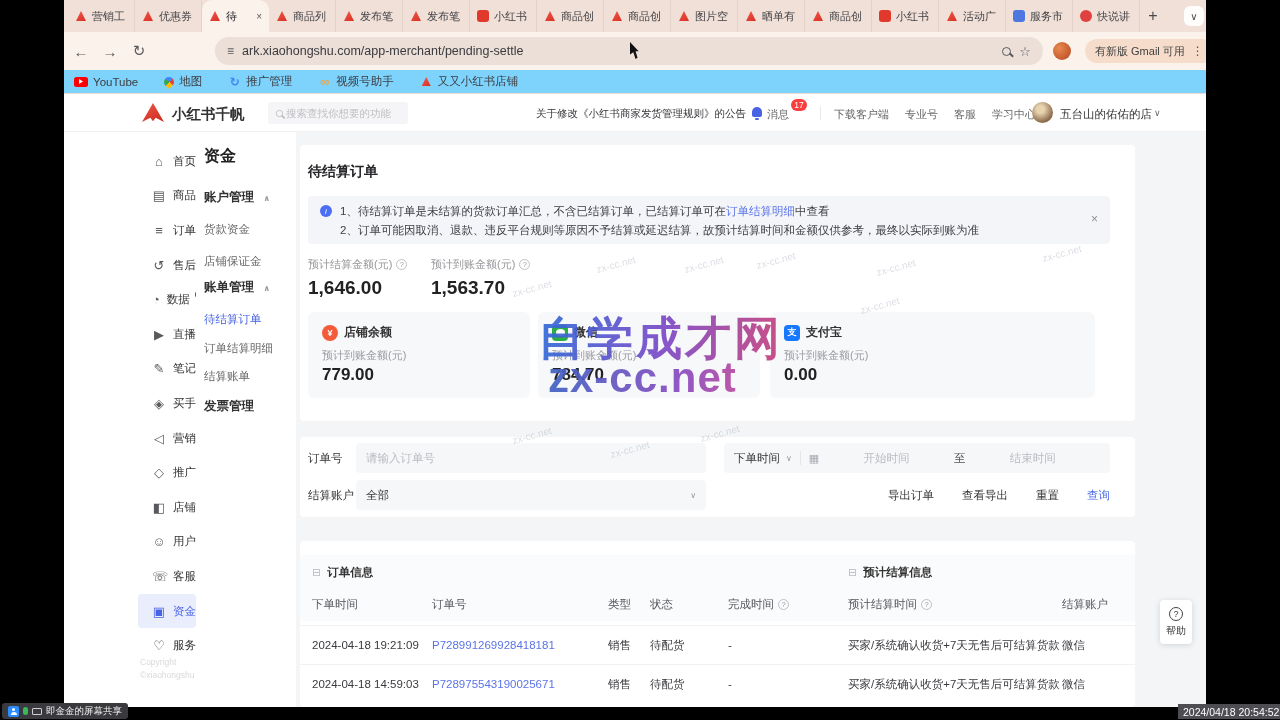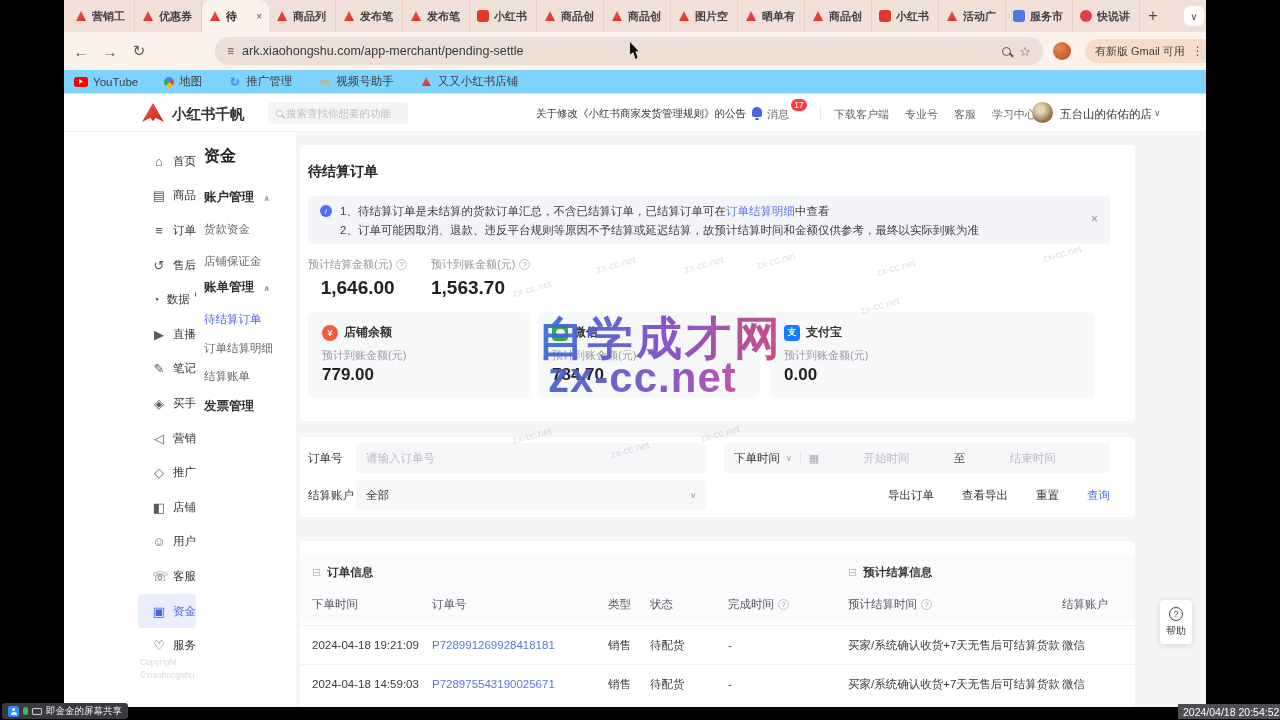--- a/index.html
+++ b/index.html
@@ -4,21 +4,21 @@
 <style>
   html,body{margin:0;padding:0;background:#000;}
   *{box-sizing:border-box;font-family:"Liberation Sans","DejaVu Sans",sans-serif;}
   #stage{position:relative;width:1280px;height:720px;overflow:hidden;background:#fff;}
 
   
   .tabstrip{position:absolute;left:0;top:0;width:1280px;height:32px;background:#F1E0D7;display:flex;align-items:flex-end;padding-left:68px;}
   .tab{width:67px;height:32px;display:flex;align-items:center;gap:5px;padding:0 7px;font-size:11px;color:#3f3f44;position:relative;}
   .tab:not(.active){border-right:1px solid #E3D2C9;}
   .tab.active{background:#FBF2EC;border-radius:10px 10px 0 0;color:#1f1f24;border-right:none;}
-  .tab-label{flex:1;overflow:hidden;white-space:nowrap;font-weight:bold;}
+  .tab-label{flex:1;overflow:hidden;white-space:nowrap;}
   .tab-close{font-size:10px;color:#5a5a5e;}
   .fav{width:12px;height:12px;flex:0 0 auto;border-radius:3px;position:relative;}
   .fav-xhs{background:transparent;}
   .fav-xhs::before{content:"";position:absolute;inset:1px;background:linear-gradient(150deg,#F0584A,#D93126);clip-path:polygon(50% 0,100% 100%,0 100%);}
   .fav-red{background:#E0392C;}
   .fav-blue{background:#4C78E0;}
   .fav-redround{background:#E04040;border-radius:50%;}
   .newtab{width:26px;height:32px;display:flex;align-items:center;justify-content:center;font-size:16px;color:#4a4a4e;}
   .tabs-chevron{position:absolute;left:1184px;top:6px;width:20px;height:20px;background:#FFFDFC;border-radius:6px;display:flex;align-items:center;justify-content:center;font-size:10px;color:#4a4a4e;}
 
@@ -92,21 +92,21 @@
   .card{position:absolute;background:#fff;border-radius:4px;}
   .card-top{left:300px;top:145px;width:835px;height:276px;}
   .pagetitle{position:absolute;left:8px;top:18px;font-size:14px;font-weight:700;color:#26262a;}
   .banner{position:absolute;left:8px;top:51px;width:802px;height:48px;background:#F3F5F9;border-radius:4px;}
   .binfo{position:absolute;left:12px;top:9px;width:12px;height:12px;border-radius:50%;background:#4C6EF5;color:#fff;font-size:8px;font-style:italic;display:flex;align-items:center;justify-content:center;}
   .bline{position:absolute;left:32px;font-size:11.5px;color:#3d3d42;white-space:nowrap;}
   .bl1{top:8px;} .bl2{top:27px;}
   .blink{color:#5B73E8;}
   .bclose{position:absolute;right:12px;top:16px;font-size:12px;color:#8f8f94;}
   .sumitem{position:absolute;top:112px;}
-  .sumitem.pos1{left:8px;text-align:center;} .sumitem.pos2{left:131px;}
+  .sumitem.pos1{left:8px;} .sumitem.pos2{left:131px;}
   .sumlabel{font-size:11px;color:#97979c;display:flex;align-items:center;gap:4px;}
   .sumvalue{font-size:19px;font-weight:700;color:#222;margin-top:5px;}
   .qmark{width:11px;height:11px;border:1px solid #C0C0C6;border-radius:50%;font-size:7.5px;color:#9a9a9e;display:inline-flex;align-items:center;justify-content:center;flex:0 0 auto;}
   .bcard{position:absolute;top:167px;height:86px;background:#F7F8FA;border-radius:6px;padding:12px 14px;}
   .bcard.pos1{left:8px;width:222px;} .bcard.pos2{left:238px;width:222px;} .bcard.pos3{left:470px;width:325px;}
   .bcardtitle{display:flex;align-items:center;gap:6px;font-size:12px;font-weight:600;color:#333;}
   .payic{width:16px;height:16px;border-radius:4px;position:relative;display:flex;align-items:center;justify-content:center;flex:0 0 auto;}
   .ic-shop{background:#F25C3B;border-radius:50%;}
   .ic-shop::after{content:"¥";color:#fff;font-size:9px;font-weight:700;}
   .ic-wechat{background:#2BAE44;}

